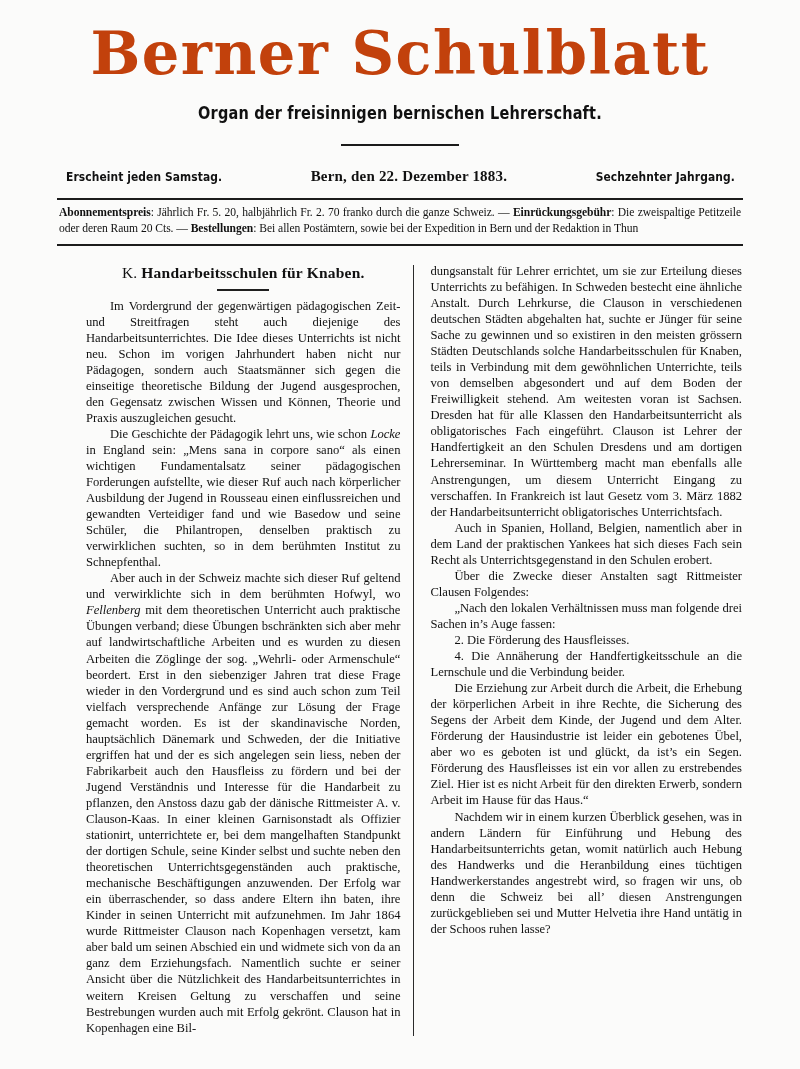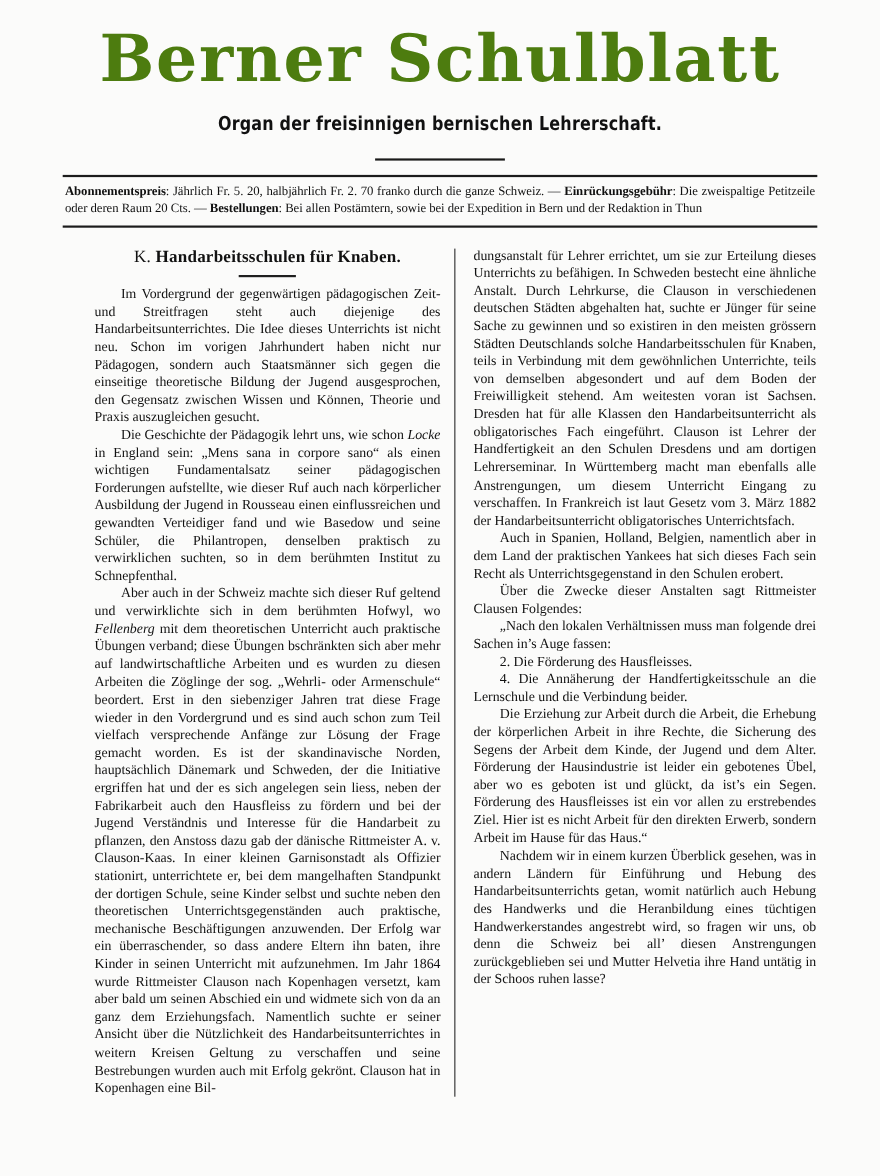--- a/index.html
+++ b/index.html
@@ -43,21 +43,21 @@
   }
 
   .masthead-title {
     text-align: center;
     font-family: "DejaVu Serif", "Liberation Serif", serif;
     font-size: 59px;
     font-weight: bold;
     letter-spacing: 1.5px;
     line-height: 1;
     margin-top: 24px;
-    color: #4d7c0f;
+    color: #c2410c;
   }
 
   .masthead-sub {
     text-align: center;
     font-family: "DejaVu Sans Condensed", "DejaVu Sans", "Liberation Sans", sans-serif;
     font-size: 17.5px;
     font-weight: bold;
     letter-spacing: 0.2px;
     margin-top: 20px;
     transform: scaleX(0.92);
@@ -163,20 +163,25 @@
 
 <div class="page">
 
 
   <div class="masthead-title">Berner Schulblatt</div>
 
   <div class="masthead-sub">Organ der freisinnigen bernischen Lehrerschaft.</div>
 
   <div class="rule-short"></div>
 
+  <div class="dateline">
+    <div class="left">Erscheint jeden Samstag.</div>
+    <div class="center">Bern, den 22. Dezember 1883.</div>
+    <div class="right">Sechzehnter Jahrgang.</div>
+  </div>
 
   <div class="subbox">
     <p><b>Abonnementspreis</b><span>: Jährlich Fr. 5. 20, halbjährlich Fr. 2. 70 franko durch die ganze Schweiz. — </span><b>Einrückungsgebühr</b><span>: Die zweispaltige Petitzeile oder deren Raum 20 Cts. — </span><b>Bestellungen</b><span>: Bei allen Postämtern, sowie bei der Expedition in Bern und der Redaktion in Thun</span></p>
   </div>
 
   <div class="columns">
 
     <div class="col col-left">
       <div class="article-title">
         <span class="sec">K.</span><span>Handarbeitsschulen für Knaben.</span>

